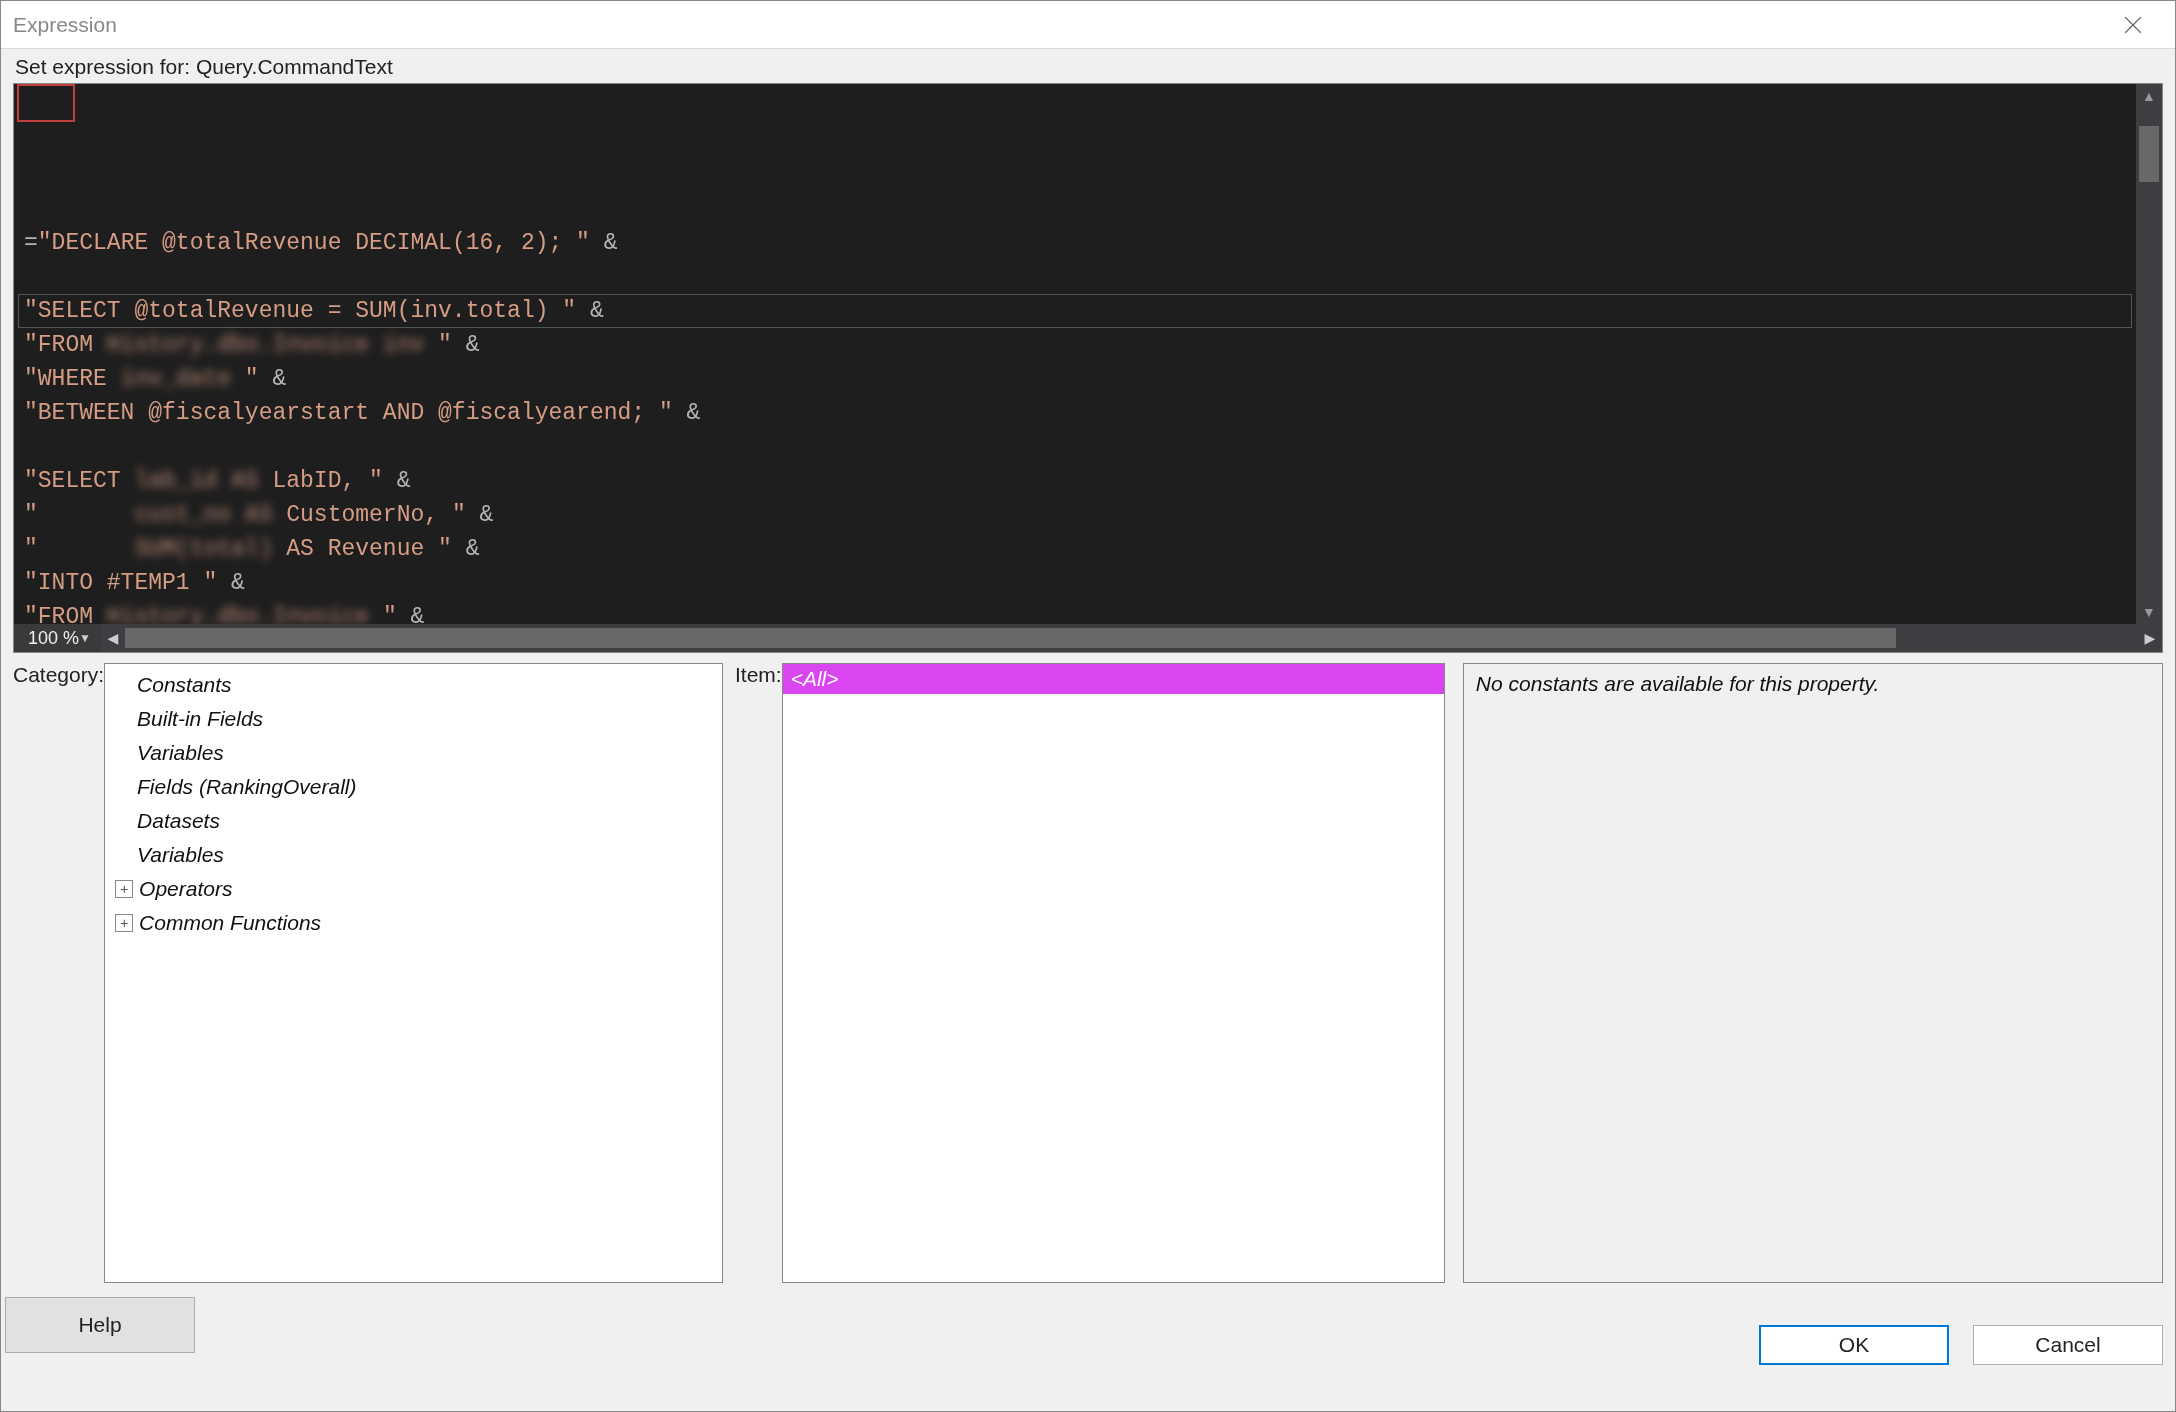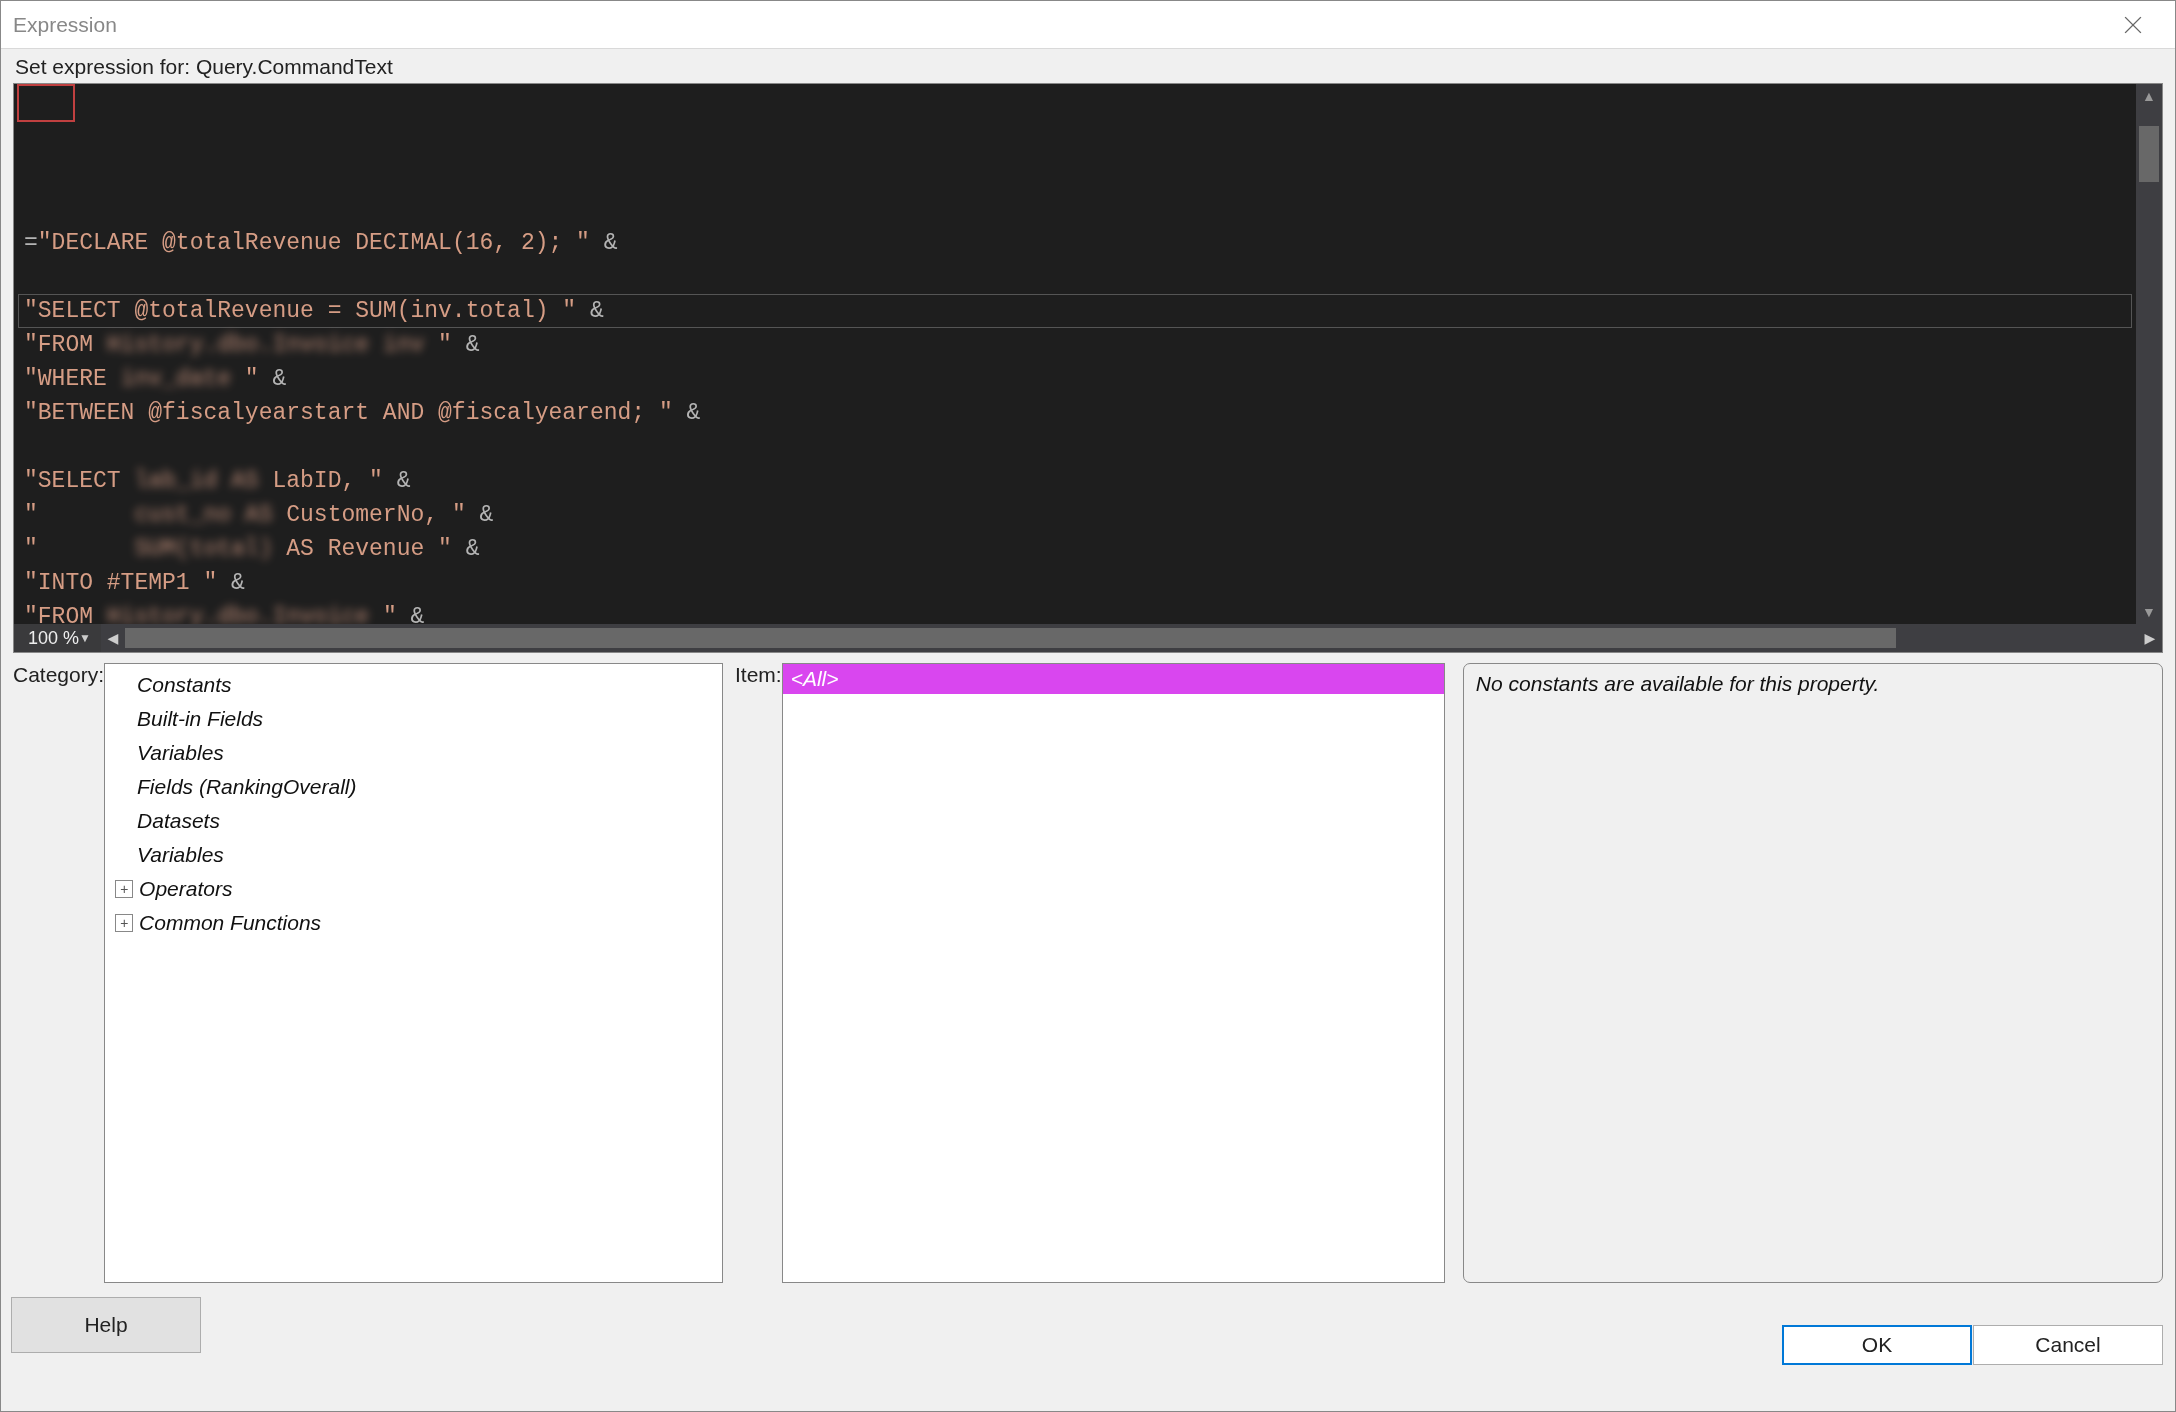--- a/index.html
+++ b/index.html
@@ -149,21 +149,21 @@
   }
   .panel {
     flex:1;
     background: #fff;
     border: 1px solid #888;
     overflow: hidden;
     font-size: 21px;
     color: #111;
     font-style: italic;
   }
-  .panel.desc { background:#f0f0f0; padding:8px 12px;border-radius:7px; }
+  .panel.desc { background:#f0f0f0; padding:8px 12px; }
   .tree { padding: 4px 0; }
   .tree-item {
     display:flex; align-items:center;
     height: 34px;
     padding-left: 10px;
   }
   .tree-item .expander {
     width: 18px; height:18px;
     border:1px solid #888;
     display:flex;align-items:center;justify-content:center;
@@ -183,22 +183,22 @@
     display:flex;align-items:center;
   }
   .list-item-row.selected {
     background: #d946ef;
     color: #fff;
   }
 
   .bottom-row {
     flex: 1;
     display:flex; align-items:flex-start;
-    padding: 14px 12px 0 10px;
-    gap: 1px;
+    padding: 14px 12px 0 4px;
+    gap: 24px;
   }
   .help-btn {
     width: 190px; height: 56px;
     background: #e1e1e1;
     border: 1px solid #adadad;
     display:flex;align-items:center;justify-content:center;
     font-size: 21px; color:#222;
   }
   .bottom-spacer { flex:1; }
   .ok-btn, .cancel-btn {

